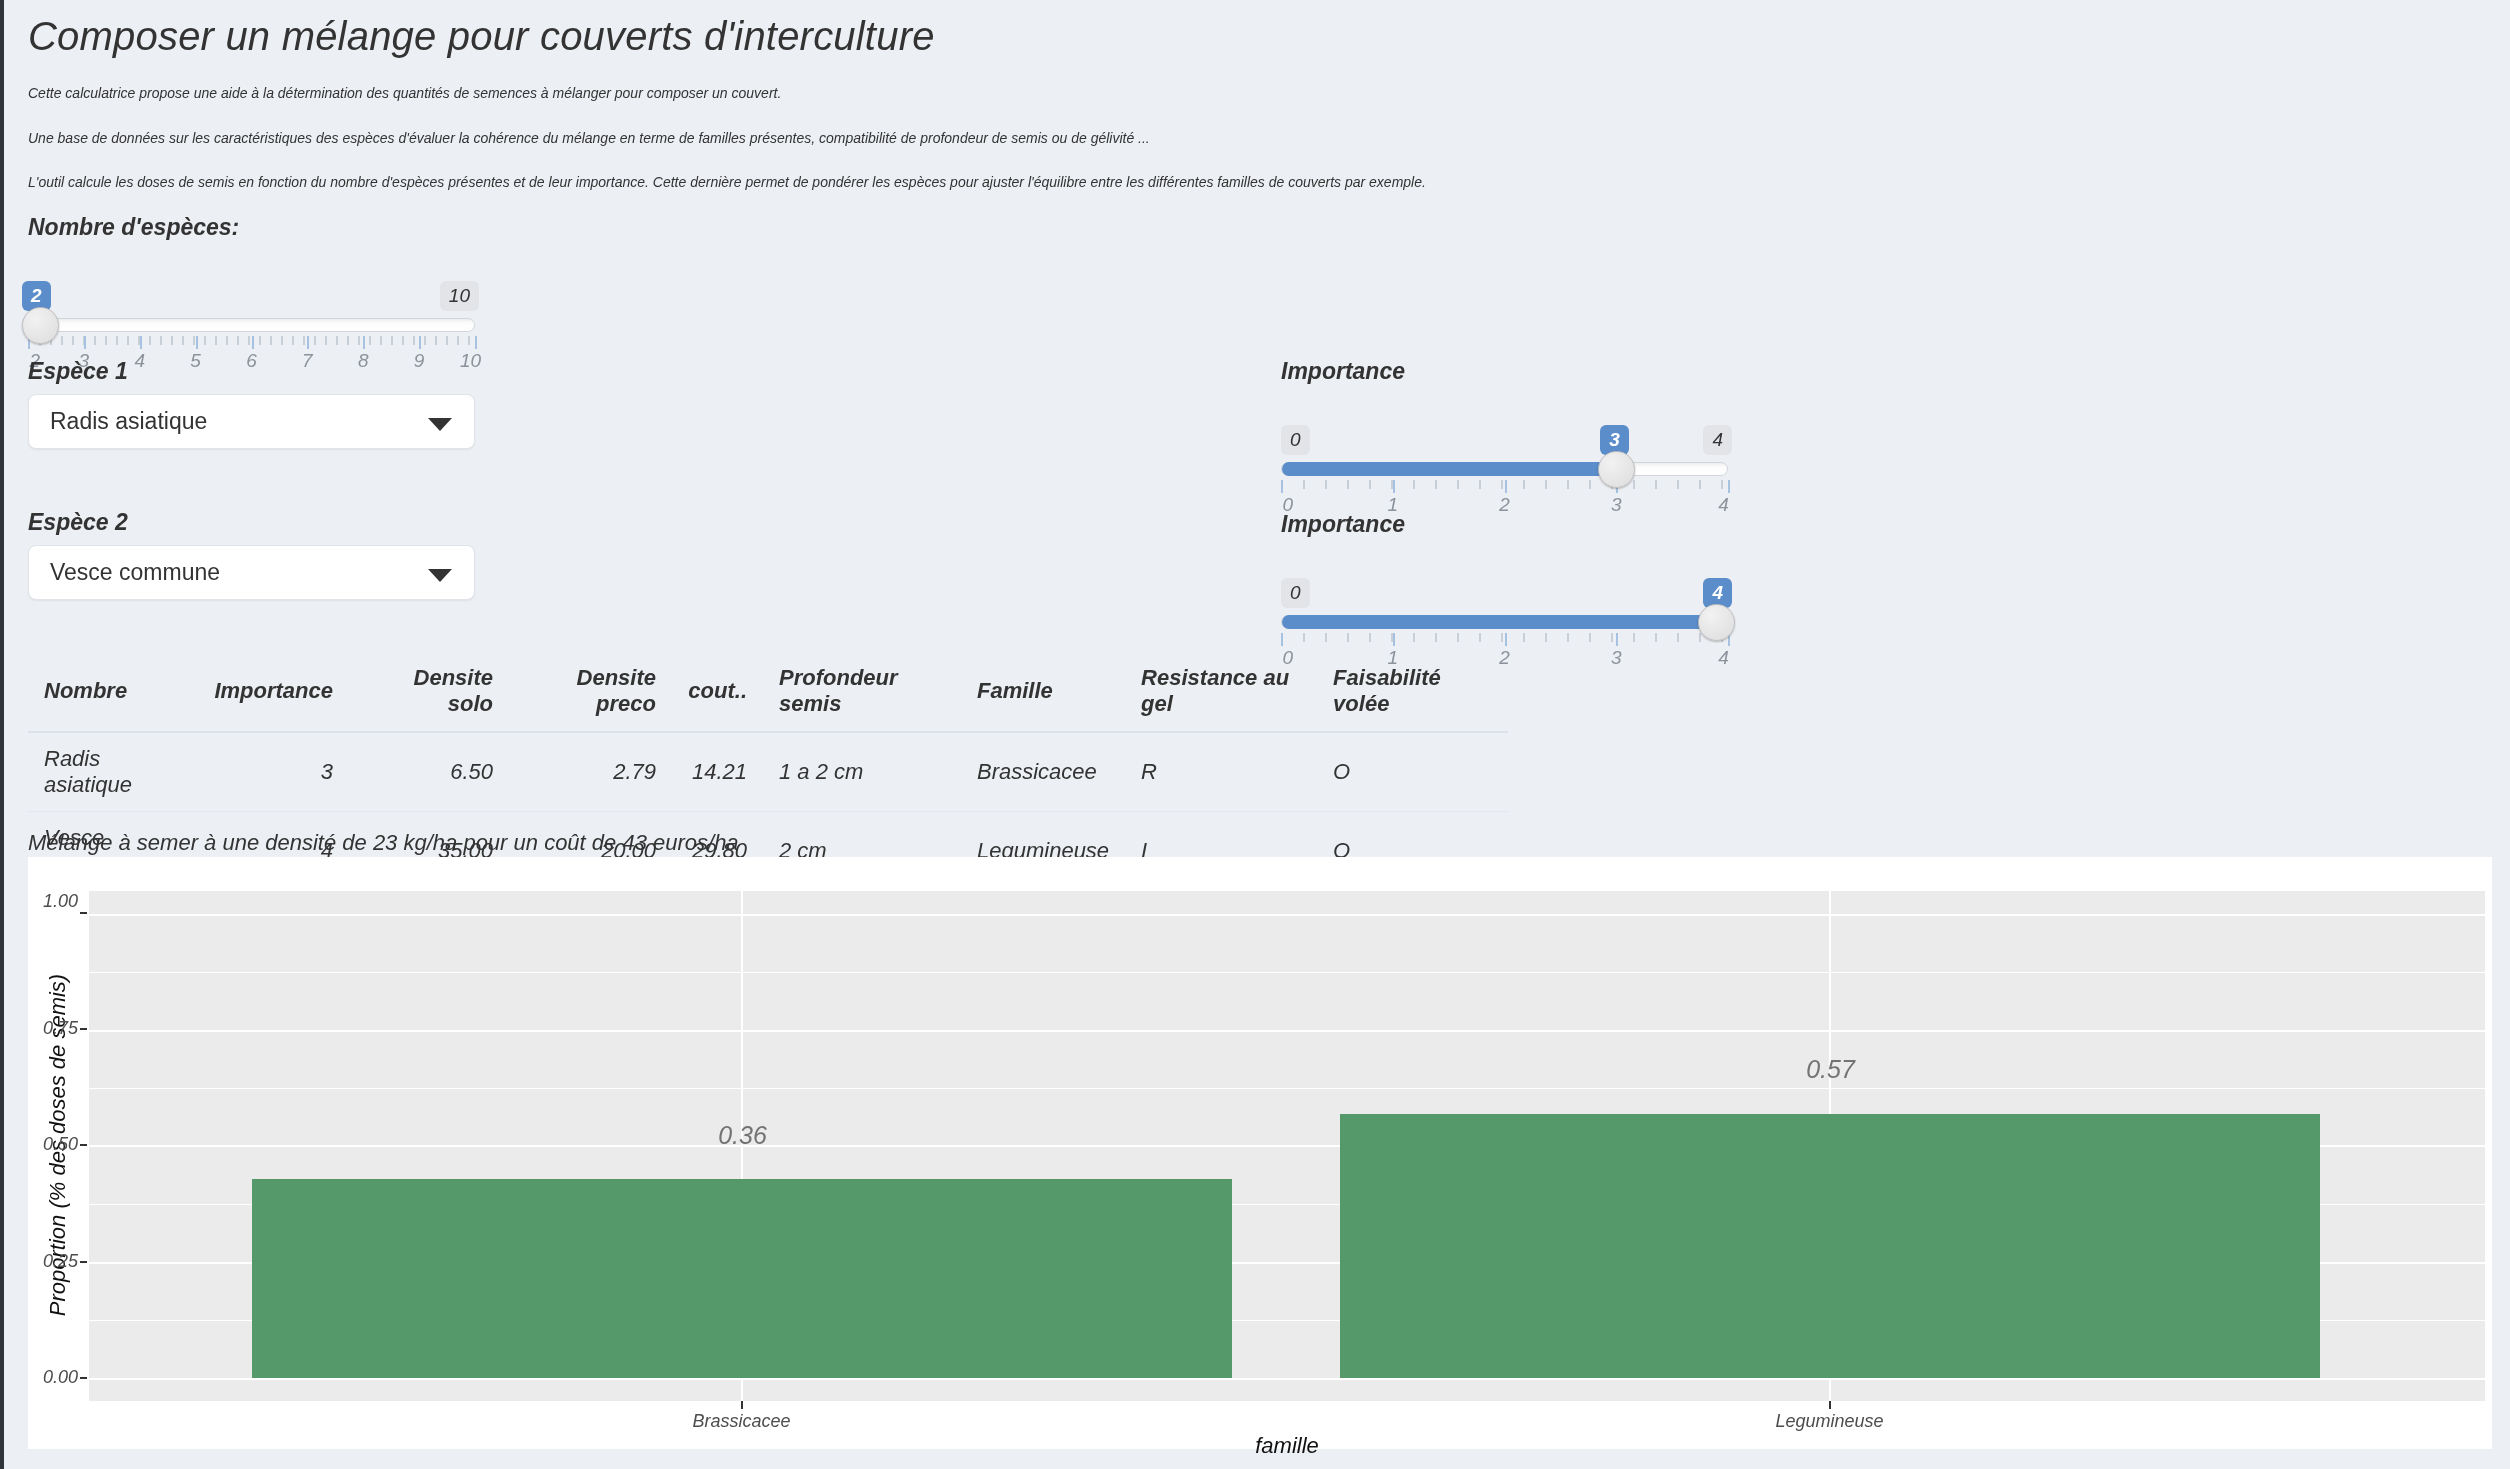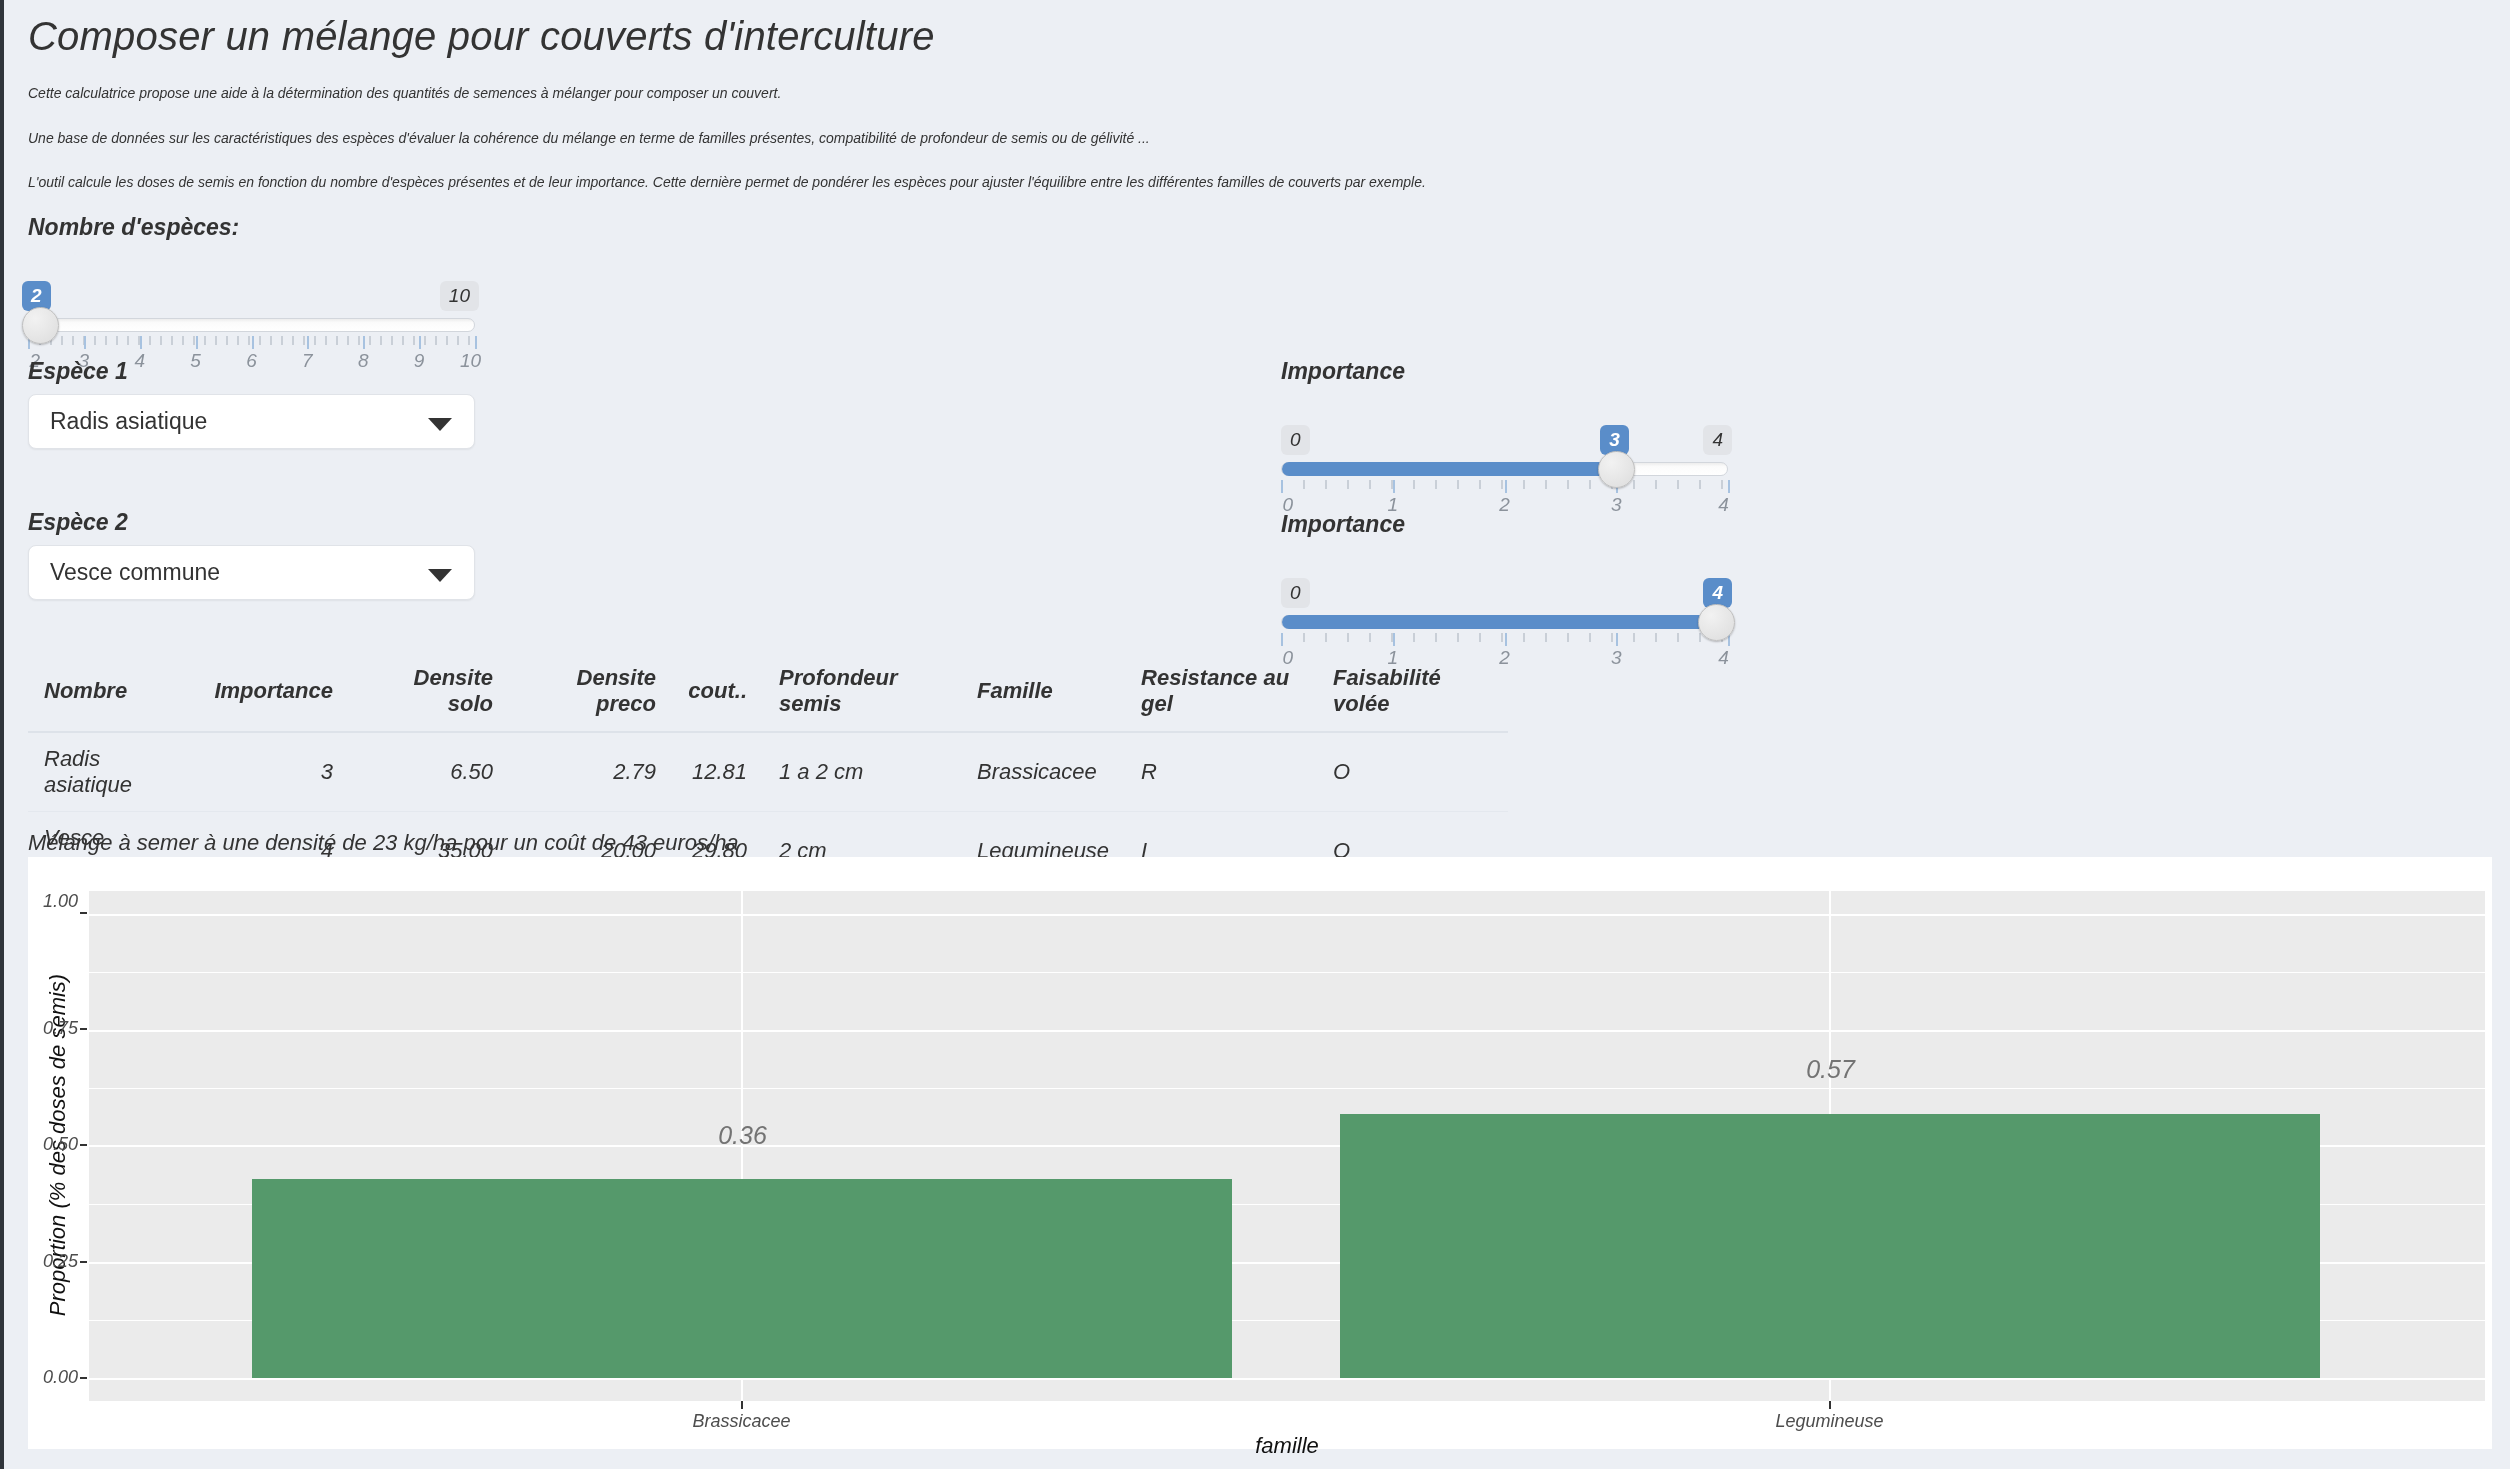--- a/index.html
+++ b/index.html
@@ -217,21 +217,21 @@
       <th>Resistance au gel</th>
       <th>Faisabilité volée</th>
     </tr>
   </thead>
   <tbody>
     <tr>
       <td>Radis asiatique</td>
       <td class="num">3</td>
       <td class="num">6.50</td>
       <td class="num">2.79</td>
-      <td class="num">12.81</td>
+      <td class="num">14.21</td>
       <td>1 a 2 cm</td>
       <td>Brassicacee</td>
       <td>R</td>
       <td>O</td>
     </tr>
     <tr>
       <td>Vesce commune</td>
       <td class="num">4</td>
       <td class="num">35.00</td>
       <td class="num">20.00</td>

